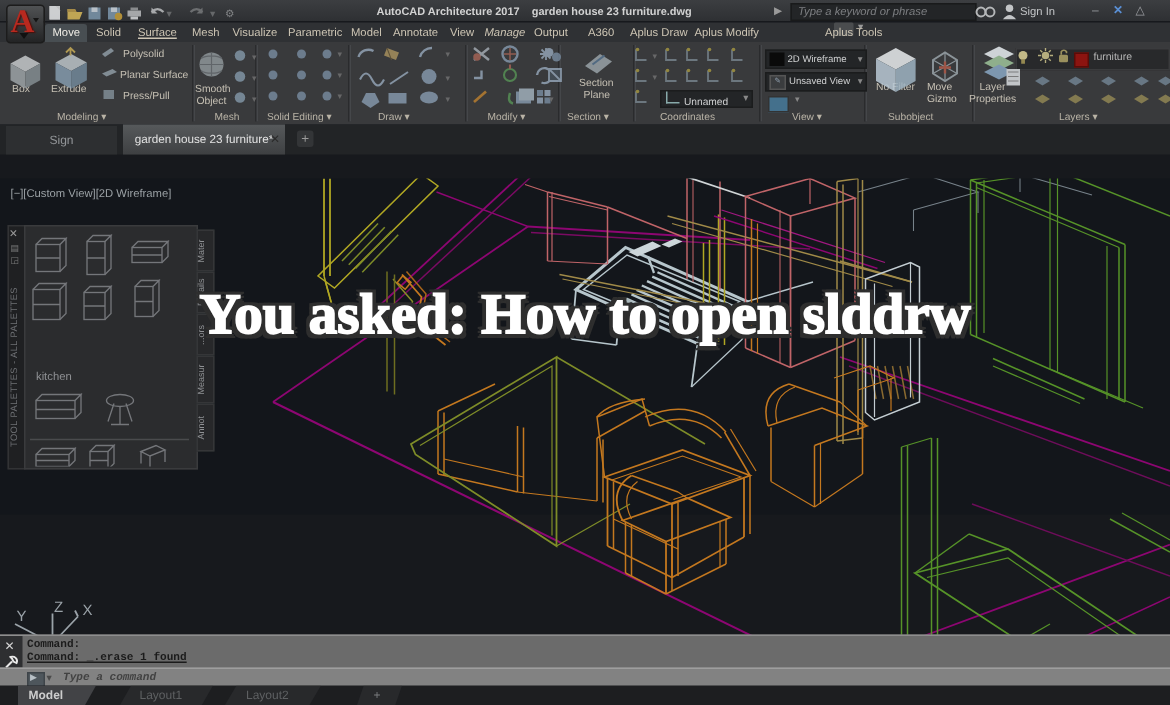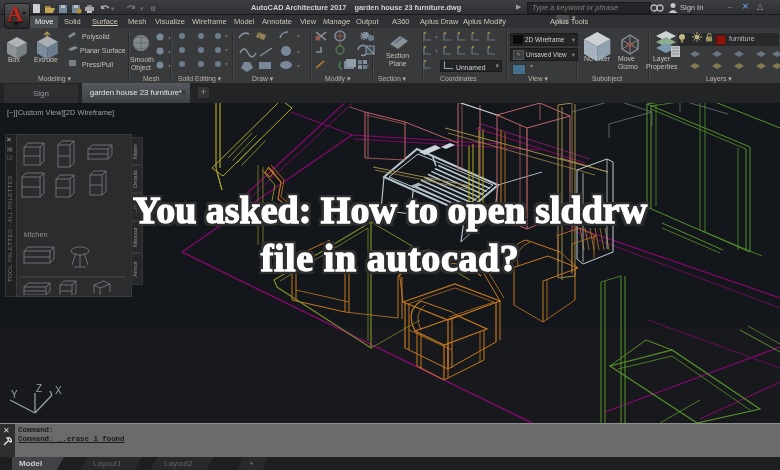--- a/index.html
+++ b/index.html
@@ -15,21 +15,21 @@
   #ribbontabs{left:0;top:15px;width:780px;height:13px;background:#2f3134;}
   #ribbon{left:0;top:28px;width:780px;height:55px;background:#393a3c;}
   .psep{top:30px;width:1px;height:51px;background:#2a2b2d;border-right:1px solid #45474a;}
   .plabel{top:75px;font-size:6.8px;color:#b9b3a6;height:8px;line-height:8px;white-space:nowrap;}
   .ptext{font-size:6.9px;color:#c6c0b4;height:8px;line-height:8px;white-space:nowrap;}
   .ddbox{background:#232527;border:1px solid #1b1c1d;color:#cfd0d1;font-size:6.8px;white-space:nowrap;}
   #filetabs{left:0;top:83px;width:780px;height:20px;background:#222426;}
   #starttab{left:4px;top:84px;width:74px;height:19px;background:#2d2f31;color:#94979a;font-size:8px;text-align:center;line-height:19px;}
   #activetab{left:82px;top:83px;width:108px;height:20px;background:linear-gradient(#56595b,#3e4042);color:#e3e3e3;font-size:7.8px;text-align:center;line-height:20px;}
   #plustab{left:198px;top:87px;width:11px;height:11px;background:#333537;color:#9a9a9a;font-size:9px;line-height:11px;text-align:center;border-radius:2px;}
-  #canvas{left:0;top:103px;width:780px;height:224px;background:#13161b;}
+  #canvas{left:0;top:119px;width:780px;height:224px;background:#13161b;}
   #vplabel{left:7px;top:5px;font-size:7.5px;color:#9aa0a4;letter-spacing:0px;}
   #bigtext{left:0;top:186px;width:780px;text-align:center;font-family:"Liberation Serif",serif;font-weight:bold;color:#ffffff;z-index:30;
     text-shadow:-3px -3px 0 #2e2e2e,0 -3px 0 #2e2e2e,3px -3px 0 #2e2e2e,-3px 0 0 #2e2e2e,3px 0 0 #2e2e2e,-3px 3px 0 #2e2e2e,0 3px 0 #2e2e2e,3px 3px 0 #2e2e2e,-2px -2px 0 #2e2e2e,2px -2px 0 #2e2e2e,-2px 2px 0 #2e2e2e,2px 2px 0 #2e2e2e;}
   #bigtext div{font-size:38px;line-height:48px;-webkit-text-stroke:1.3px #fff;}
   #palette{left:5px;top:31px;width:138px;height:163px;z-index:10;}
   #palstrip{left:0;top:0;width:10px;height:161px;background:#1f2022;border:1px solid #323335;}
   #palbody{left:11px;top:0;width:114px;height:161px;background:#2b2c2e;border:1px solid #3a3b3d;}
   .vtext{writing-mode:vertical-rl;transform:rotate(180deg);text-align:center;}
   .paltab{left:126px;width:10px;background:#27282a;border:1px solid #353638;color:#8f9194;font-size:6px;}
   #cmdarea{left:0;top:423px;width:780px;height:34px;background:#6b6b6b;border-top:1px solid #8e8e8e;box-sizing:border-box;}
@@ -82,21 +82,21 @@
 <div class="abs" style="left:728px;top:2px;color:#9a9ca0;font-size:8px;">–</div>
 <div class="abs" style="left:742px;top:2px;color:#5a8fd4;font-size:8px;font-weight:bold;">✕</div>
 <div class="abs" style="left:757px;top:2px;color:#9a9ca0;font-size:8px;">△</div>
 <div id="ribbontabs" class="abs"></div>
 
 <div class="abs rtab active" style="left:30px;padding:0 5px;">Move</div>
 <div class="abs rtab" style="left:64px;">Solid</div>
 <div class="abs rtab" style="left:92px;text-decoration:underline;">Surface</div>
 <div class="abs rtab" style="left:128px;">Mesh</div>
 <div class="abs rtab" style="left:155px;">Visualize</div>
-<div class="abs rtab" style="left:192px;">Wireframe</div>
+<div class="abs rtab" style="left:192px;">Parametric</div>
 <div class="abs rtab" style="left:234px;">Model</div>
 <div class="abs rtab" style="left:262px;">Annotate</div>
 <div class="abs rtab" style="left:300px;">View</div>
 <div class="abs rtab" style="left:323px;font-style:italic;">Manage</div>
 <div class="abs rtab" style="left:356px;">Output</div>
 <div class="abs rtab" style="left:392px;">A360</div>
 <div class="abs rtab" style="left:420px;">Aplus Draw</div>
 <div class="abs rtab" style="left:463px;">Aplus Modify</div>
 <div class="abs rtab" style="left:512px;margin-left:38px;">Aplus Tools</div>
 <div class="abs" style="left:556px;top:15px;width:13px;height:9px;background:#4a4c4e;border-radius:1px;"></div>
@@ -543,30 +543,35 @@
         </g>
 <g stroke="#74767a" stroke-width="0.9" fill="none">
           <path d="M78,150 l10,-4 6,3 -10,4 z M78,150 l0,8 M94,149 l0,8 M84,153 l0,8"></path>
         </g>
 </svg>
 </div>
 </div>
 
 <div id="bigtext" class="abs">
     <div>You asked: How to open slddrw</div>
-    <div style="letter-spacing:0.6px;">file in autocad?</div>
   </div>
 <div id="cmdarea" class="abs">
   <div class="abs" style="left:0;top:0;width:15px;height:34px;background:#2e2f31;"></div>
   <div class="abs cmdtext" style="left:18px;top:2px;">Command:</div>
   <div class="abs cmdtext" style="left:18px;top:11px;text-decoration:underline;">Command: _.erase 1 found</div>
   <div class="abs" style="left:3px;top:2px;color:#d8d8d8;font-size:8px;">✕</div>
   <svg class="abs" style="left:3px;top:13px;" width="9" height="9" viewBox="0 0 9 9">
       <path d="M1,8 L5,4 M4,1 a3,3 0 0 1 4,4 l-2,-1 -1,-2 z" stroke="#e8e8e8" stroke-width="1.3" fill="none"></path>
     </svg>
+  <div id="cmdinput" class="abs">
+    <div class="abs" style="left:18px;top:2px;width:10px;height:9px;background:#4e565c;border:1px solid #3e4449;"></div>
+    <div class="abs" style="left:20px;top:2px;color:#b8c0c6;font-size:6px;line-height:9px;">▶</div>
+    <div class="abs" style="left:31px;top:2px;color:#4a4a4a;font-size:7px;">▾</div>
+    <div class="abs" style="left:42px;top:2px;color:#424242;font:italic 7.4px 'Liberation Mono',monospace;font-weight:bold;">Type a command</div>
+  </div>
 </div>
 <div id="bottombar" class="abs"></div>
 <div class="abs" style="left:12px;top:457px;width:52px;height:13px;background:#424346;clip-path:polygon(0 0,100% 0,86% 100%,0 100%);"></div>
 <div class="abs" style="left:80px;top:457px;width:62px;height:13px;background:#28292b;clip-path:polygon(12% 0,100% 0,88% 100%,0 100%);"></div>
 <div class="abs" style="left:150px;top:457px;width:64px;height:13px;background:#28292b;clip-path:polygon(12% 0,100% 0,88% 100%,0 100%);"></div>
 <div class="abs" style="left:238px;top:457px;width:30px;height:13px;background:#28292b;clip-path:polygon(15% 0,100% 0,85% 100%,0 100%);"></div>
 <div class="abs btab" style="left:19px;padding:0;color:#cdcdcd;font-weight:bold;">Model</div>
 <div class="abs btab" style="left:93px;padding:0;color:#5e6062;">Layout1</div>
 <div class="abs btab" style="left:164px;padding:0;color:#5e6062;">Layout2</div>
 <div class="abs btab" style="left:249px;padding:0;color:#7a7c7e;">+</div>

